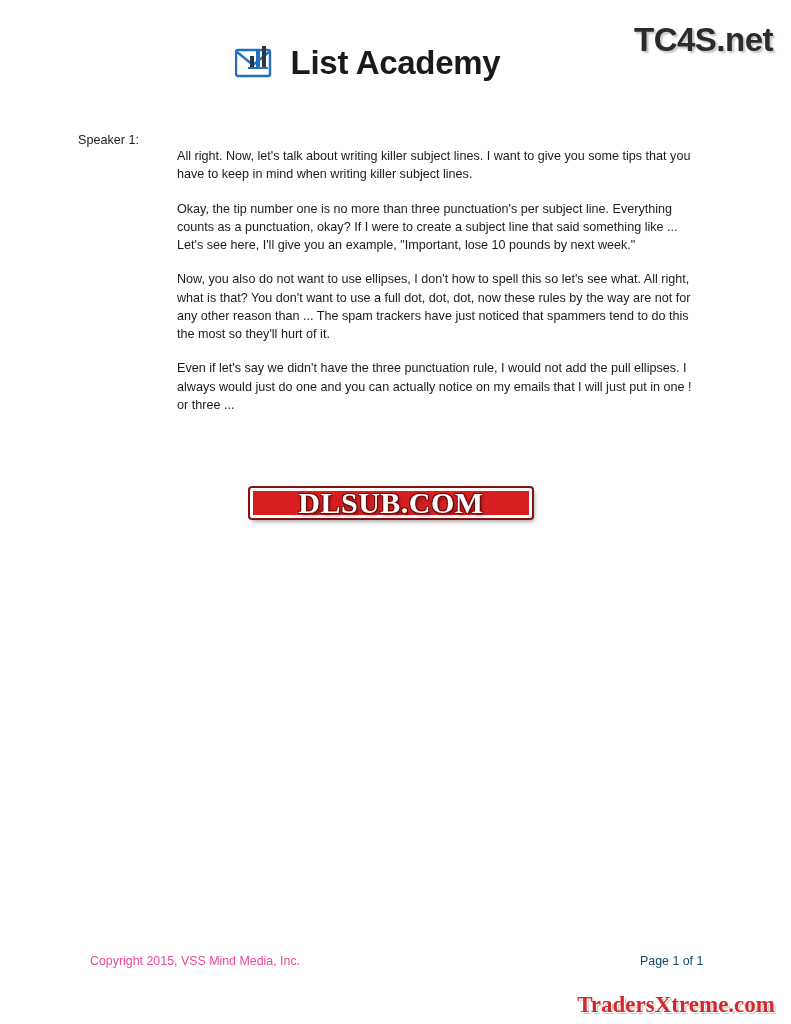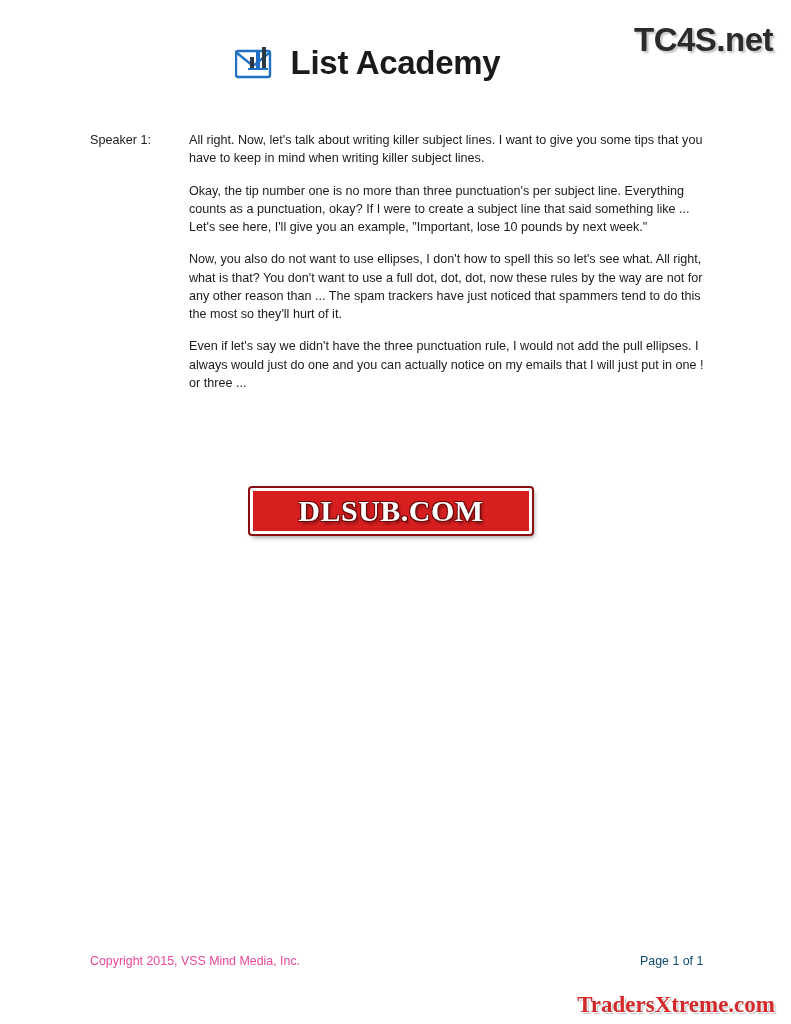--- a/index.html
+++ b/index.html
@@ -35,21 +35,21 @@
     margin-top: 15px;
   }
 
   
   .logo-wrap {
     position: absolute;
     top: 44px;
     left: 0;
     width: 735px;
     display: flex;
-    align-items: center;
+    align-items: flex-start;
     justify-content: center;
     gap: 10px;
   }
   .logo-mark {
     width: 46px;
     height: 36px;
     position: relative;
     display: block;
   }
   .logo-text {
@@ -57,54 +57,54 @@
     font-weight: bold;
     font-size: 33px;
     color: #1a1a1a;
     letter-spacing: -0.3px;
   }
 
   
   .transcript {
     position: absolute;
     top: 131px;
-    left: 90px;
+    left: 78px;
     width: 616px;
   }
   .speaker-row {
     display: flex;
     align-items: flex-start;
   }
   .speaker-label {
     width: 99px;
     flex: 0 0 99px;
     font-size: 12.6px;
     color: #1b1b1b;
     line-height: 1.45;
   }
   .speech {
     flex: 1 1 auto;
     font-size: 12.6px;
     color: #1b1b1b;
     line-height: 1.45;
   }
   .speech p {
-    margin: 0 0 14px 0;
+    margin: 16px 0 14px 0;
   }
   .speech p:last-child {
     margin-bottom: 0;
   }
 
   
   .dlsub {
     position: absolute;
     top: 488px;
     left: 250px;
     width: 282px;
-    height: 46px;
+    height: 30px;
   }
   .dlsub-plate {
     position: absolute;
     inset: 0;
     background: #d81f20;
     border: 3px solid #ffffff;
     box-shadow: 0 0 0 2px #8a0f10, 2px 3px 5px rgba(0,0,0,0.45);
     border-radius: 2px;
   }
   .dlsub-text {

